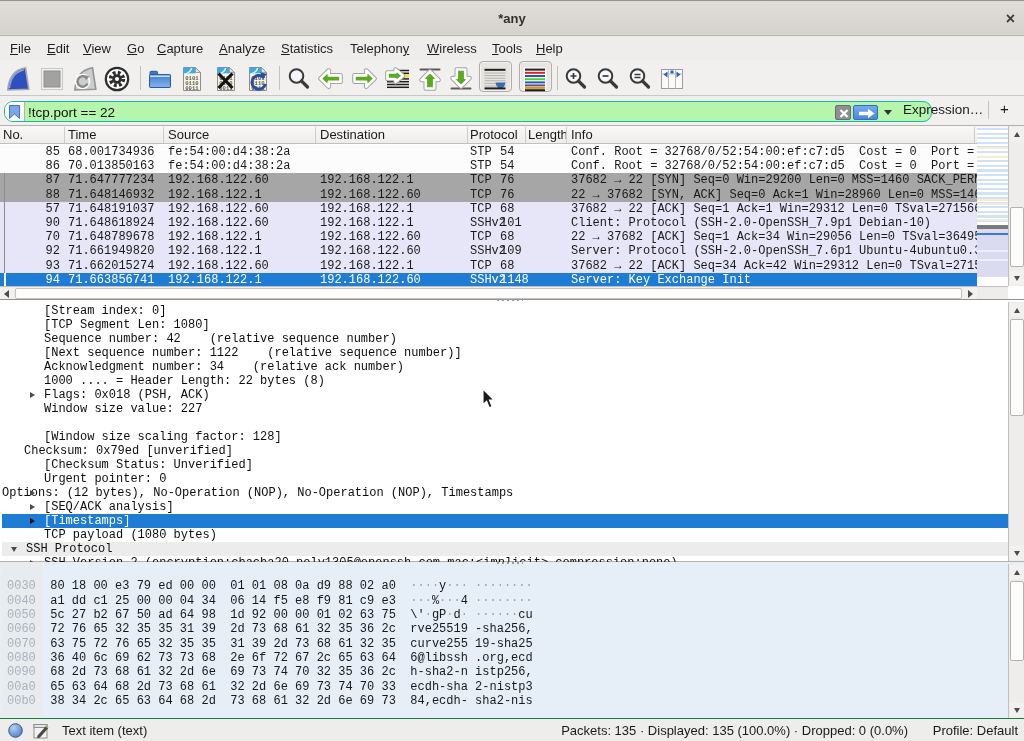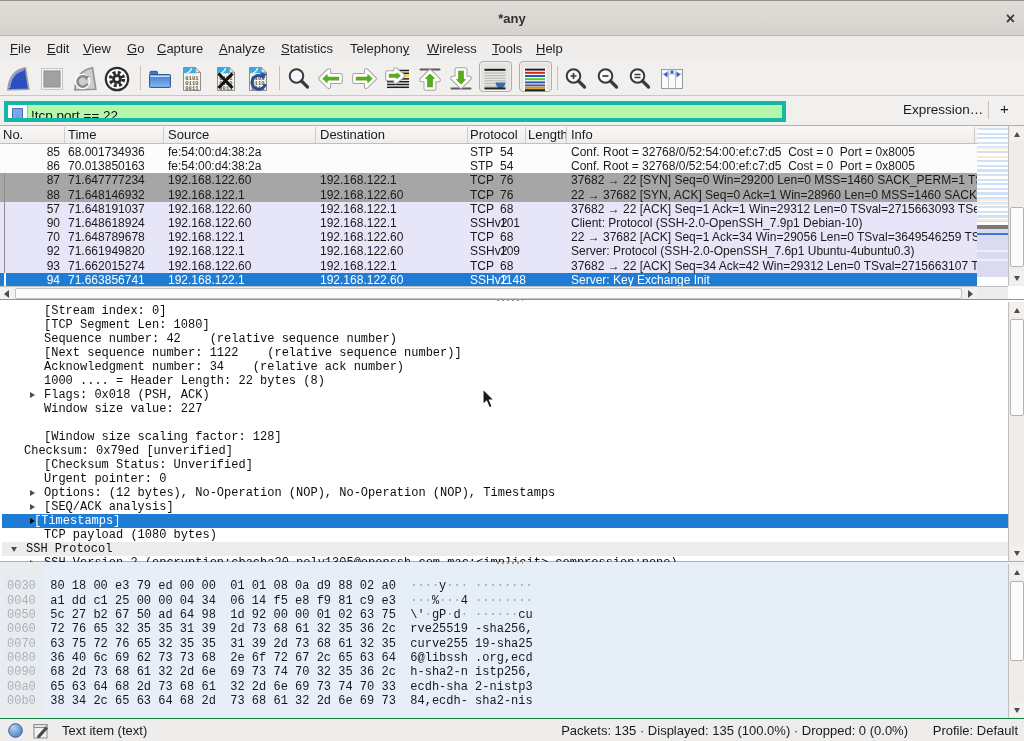--- a/index.html
+++ b/index.html
@@ -9,36 +9,36 @@
 #titlebar{left:0;top:0;width:1024px;height:36px;background:linear-gradient(#e0dcd8,#d6d2ce);border-top:1px solid #96918c;border-bottom:1px solid #b8b4b0}
 #titlebar .t{position:absolute;left:0;right:0;top:10px;text-align:center;font-weight:bold;color:#32302e;font-size:13px}
 #titlebar .x{position:absolute;right:9px;top:9px;font-size:16px;font-weight:bold;color:#3a3a3a}
 #menubar{left:0;top:36px;width:1024px;height:24px;background:#efedec}
 #menubar span{position:absolute;top:5px;color:#1f1f1f}
 #toolbar{left:0;top:60px;width:1024px;height:36px;background:#f1f0ef;border-bottom:1px solid #c9c6c3}
 .sep{position:absolute;width:1px;height:24px;top:6px;background:#c4c1be}
 .ticon{position:absolute;top:6px}
 .pressed{position:absolute;top:1px;width:33px;height:31px;background:#e7e5e2;border:1px solid #aeaba8;border-radius:4px;box-shadow:inset 0 0 0 1px #f4f2f0}
 #filterbar{left:0;top:96px;width:1024px;height:29px;background:#f1f0ef}
-#filterbox{position:absolute;left:4px;top:5px;width:782px;height:21px;border:4px solid #14b8a6;border-radius:0;background:#b6f6ac;overflow:hidden}
+#filterbox{position:absolute;left:4px;top:5px;width:928px;height:21px;border:1px solid #14b8a6;border-radius:9px;background:#b6f6ac;overflow:hidden}
 #bkcell{position:absolute;left:0;top:0;width:20px;height:21px;background:#fdfdfd;border-right:1px solid #b5b2af}
 #ftext{position:absolute;left:23px;top:3px;font-size:13.5px;color:#101010}
 .fbtn{position:absolute;top:2.5px;height:15px;border-radius:2px;overflow:hidden}
 #fx{left:830px;width:16px;background:#8f8f8f;border:1px solid #6e6e6e}
 #fgo{left:848px;width:25px;background:linear-gradient(#74aaf0,#4c88da);border:1px solid #3a6cb4}
 #fcaret{position:absolute;left:879px;top:8px;width:0;height:0;border-left:4px solid transparent;border-right:4px solid transparent;border-top:5px solid #333}
 #expr{position:absolute;left:903px;top:6px;font-size:13.5px;color:#1a1a1a}
 #plus{position:absolute;left:1000px;top:4px;font-size:15px;color:#1a1a1a}
 #fsep{position:absolute;left:988px;top:5px;width:1px;height:18px;background:#c4c1be}
 
 #plist{left:0;top:125px;width:1024px;height:173px;background:#fff;border-top:1px solid #b3b0ad}
 #phead{position:absolute;left:0;top:0;width:1008px;height:18px;background:linear-gradient(#f9f8f7,#efedec);border-bottom:1px solid #c2bfbc;font-size:13px;color:#1a1a1a}
 #phead span{position:absolute;top:1px}
 #phead i{position:absolute;top:1px;width:1px;height:16px;background:#cfccc9;font-style:normal}
-.prow{position:absolute;left:0;width:977px;height:14.2px;font-family:Liberation Sans, sans-serif;font-size:12px;line-height:14.2px;white-space:pre;overflow:hidden}
+.prow{position:absolute;left:0;width:977px;height:14.2px;font-family:Liberation Mono, monospace;font-size:12px;line-height:14.2px;white-space:pre;overflow:hidden}
 .prow b{font-weight:normal;position:absolute}
 .c-no{left:0;width:60px;text-align:right}
 .c-time{left:68px}.c-src{left:168px}.c-dst{left:320px}.c-proto{left:470px}
 .c-len{left:500px;width:61px;text-align:left}
 .c-info{left:571px}
 
 #minimap{position:absolute;left:977px;top:2px;width:31px;height:154px;overflow:hidden}
 .vsb{position:absolute;width:16px;background:#efedec;border-left:1px solid #c2bfbc}
 .sbbtn{position:absolute;left:1px;width:15px;height:14px;background:#f3f1f0}
 .arr{position:absolute;left:4px;width:0;height:0;border-left:3.5px solid transparent;border-right:3.5px solid transparent}
@@ -335,23 +335,23 @@
 <div class="dline" style="top:32px"><span style="margin-left:42px">Sequence number: 42    (relative sequence number)</span></div>
 <div class="dline" style="top:46px"><span style="margin-left:42px">[Next sequence number: 1122    (relative sequence number)]</span></div>
 <div class="dline" style="top:60px"><span style="margin-left:42px">Acknowledgment number: 34    (relative ack number)</span></div>
 <div class="dline" style="top:74px"><span style="margin-left:42px">1000 .... = Header Length: 22 bytes (8)</span></div>
 <div class="dline" style="top:88px"><span class="tri" style="left:28px"></span><span style="margin-left:42px">Flags: 0x018 (PSH, ACK)</span></div>
 <div class="dline" style="top:102px"><span style="margin-left:42px">Window size value: 227</span></div>
 <div class="dline" style="top:130px"><span style="margin-left:42px">[Window size scaling factor: 128]</span></div>
 <div class="dline" style="top:144px"><span style="margin-left:22px">Checksum: 0x79ed [unverified]</span></div>
 <div class="dline" style="top:158px"><span style="margin-left:42px">[Checksum Status: Unverified]</span></div>
 <div class="dline" style="top:172px"><span style="margin-left:42px">Urgent pointer: 0</span></div>
-<div class="dline" style="top:186px"><span class="tri" style="left:28px"></span><span style="margin-left:42px">Options: (12 bytes), No-Operation (NOP), No-Operation (NOP), Timestamps</span></div>
+<div class="dline" style="top:186px"><span class="tri" style="left:28px"></span><span style="">Options: (12 bytes), No-Operation (NOP), No-Operation (NOP), Timestamps</span></div>
 <div class="dline" style="top:200px"><span class="tri" style="left:28px"></span><span style="margin-left:42px">[SEQ/ACK analysis]</span></div>
-<div class="dline sel" style="top:214px"><span class="tri" style="left:28px;border-left-color:#0a0a0a"></span><span style="margin-left:32px">[Timestamps]</span></div>
+<div class="dline sel" style="top:214px"><span class="tri" style="left:28px;border-left-color:#0a0a0a"></span><span style="margin-left:42px">[Timestamps]</span></div>
 <div class="dline" style="top:228px"><span style="margin-left:42px">TCP payload (1080 bytes)</span></div>
 <div class="dline" style="top:242px;background:#ececec"><span class="trid" style="left:9px"></span><span style="margin-left:24px">SSH Protocol</span></div>
 <div class="dline" style="top:256px;height:6px"><span class="tri" style="left:28px"></span><span style="margin-left:42px">SSH Version 2 (encryption:chacha20-poly1305@openssh.com mac:&lt;implicit&gt; compression:none)</span></div>
 <div class="vsb" style="left:1008px;top:2px;height:259px">
   <div class="sbbtn" style="top:1px">
         <div class="arr up"></div>
       </div>
   <div class="thumb" style="top:17px;height:97px"></div>
   <div class="sbbtn" style="top:244px">
         <div class="arr dn"></div>

